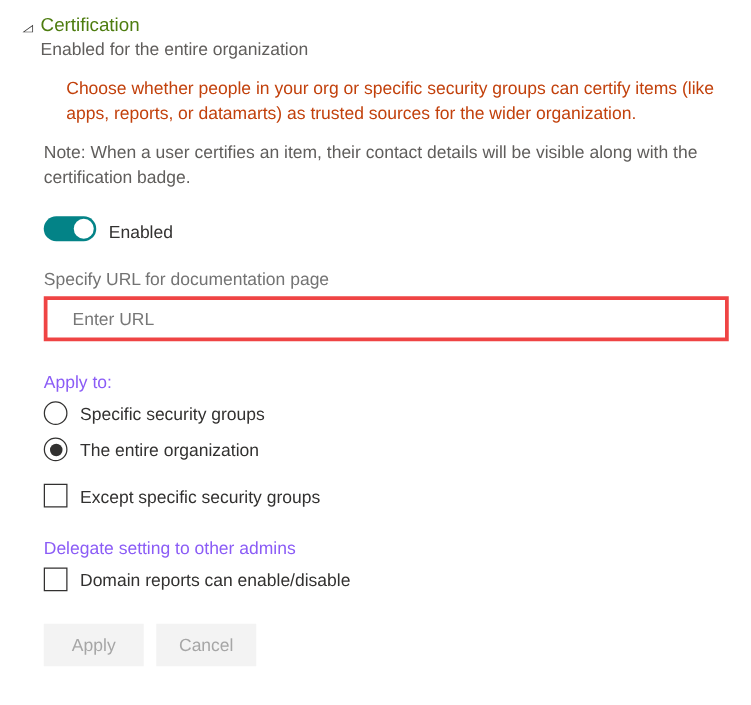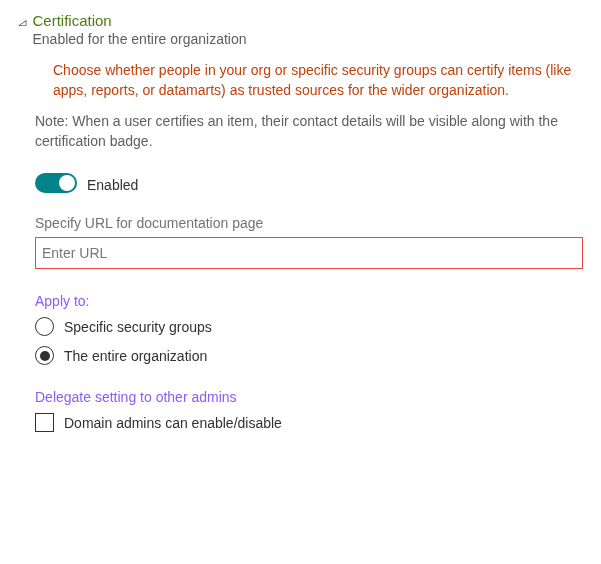--- a/index.html
+++ b/index.html
@@ -67,24 +67,24 @@
     border-radius: 50%;
     background: #fff;
   }
   .toggle-label { color: #323130; }
   .field-label {
     margin: 22px 0 6px 0;
     color: #737373;
   }
   .url-input {
     width: 100%;
-    padding: 7px 6px;
+    padding: 7px 20px;
     font-size: 14px;
     font-family: inherit;
-    border: 1px solid #ef4444;
+    border: 3px solid #ef4444;
     background: #fff;
     color: #323130;
   }
   .url-input::placeholder { color: #777; }
   .sub-label {
     margin: 24px 0 8px 0;
     color: #8b5cf6;
   }
   .radio-row, .check-row {
     display: flex;
@@ -167,22 +167,30 @@
   <div class="radio-row">
     <span class="radio"></span>
     <span class="option-label">Specific security groups</span>
   </div>
 
   <div class="radio-row">
     <span class="radio selected"></span>
     <span class="option-label">The entire organization</span>
   </div>
 
+  <div class="check-row" style="margin-top:18px;">
+    <span class="checkbox"></span>
+    <span class="option-label">Except specific security groups</span>
+  </div>
 
   <div class="sub-label">Delegate setting to other admins</div>
 
   <div class="check-row">
     <span class="checkbox"></span>
-    <span class="option-label">Domain admins can enable/disable</span>
+    <span class="option-label">Domain reports can enable/disable</span>
   </div>
 
+  <div class="buttons">
+    <button class="btn">Apply</button>
+    <button class="btn">Cancel</button>
+  </div>
 
 </div>
 
 </body></html>

